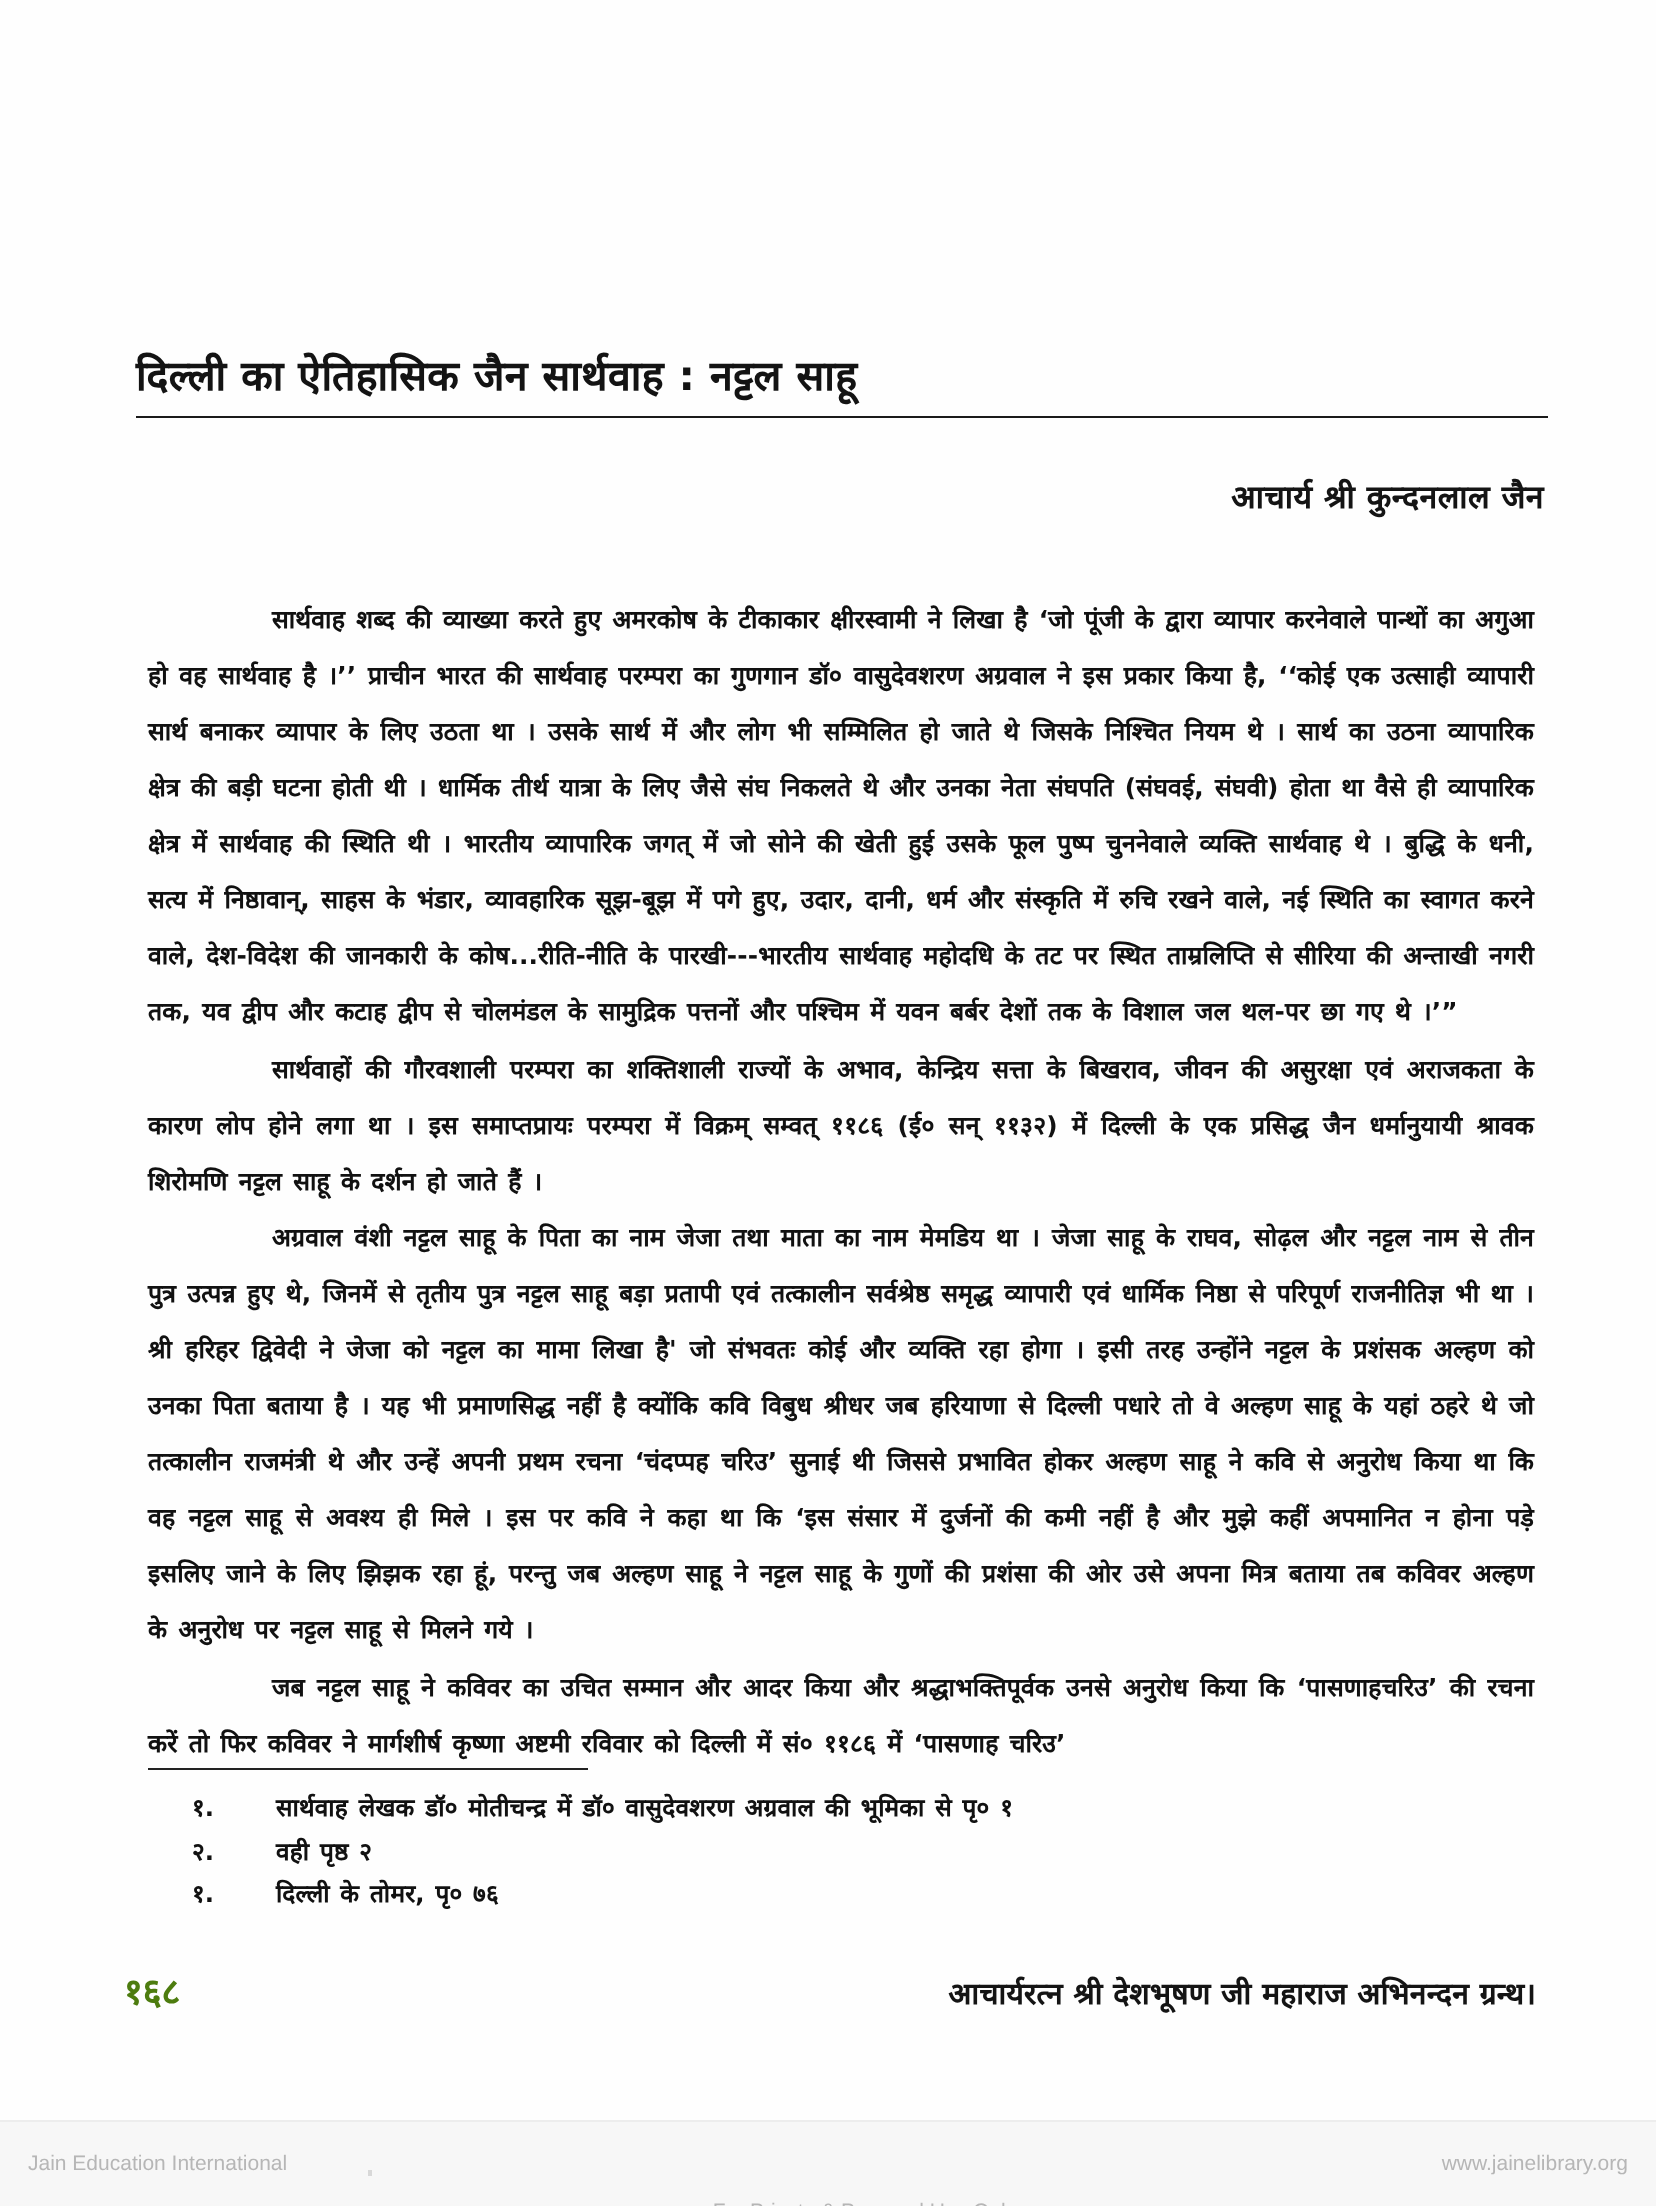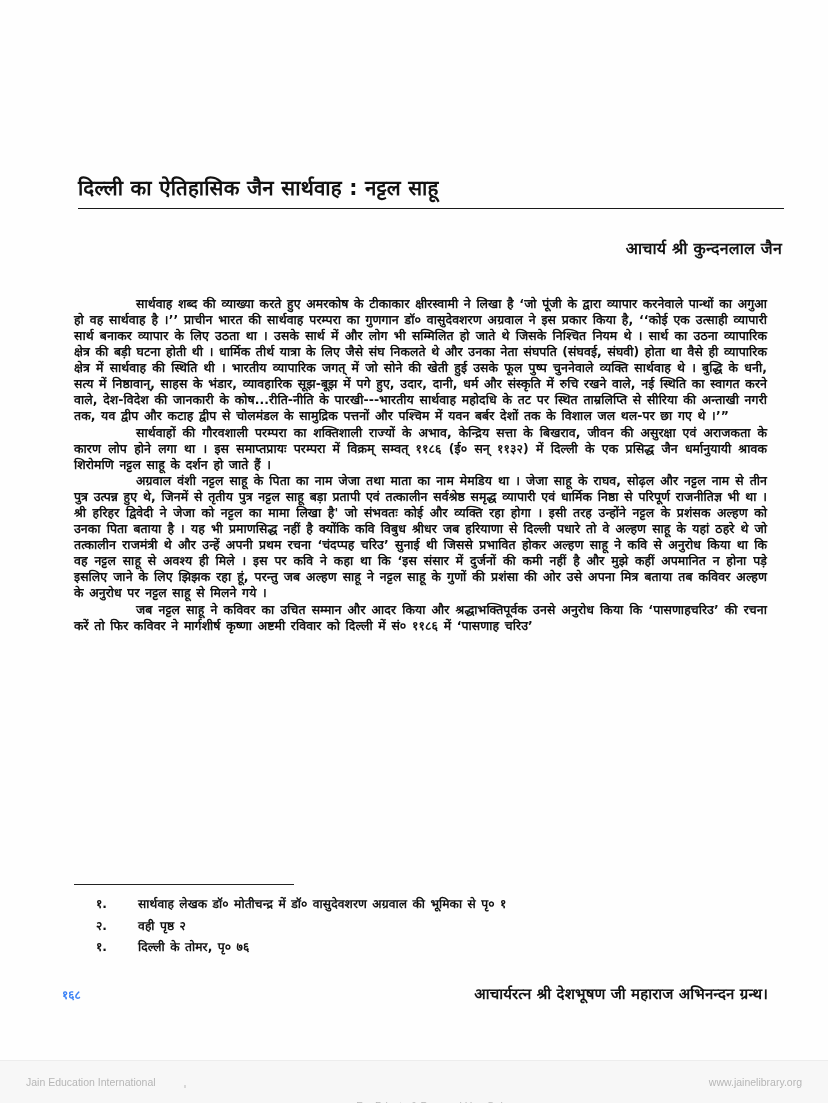--- a/index.html
+++ b/index.html
@@ -25,21 +25,21 @@
     position: absolute;
     left: 0; top: 0;
     width: 828px;
     height: 1060px;
     background: #fefefe;
   }
 
   
   .title-zone {
     position: absolute;
-    left: 78px;
+    left: 68px;
     top: 176px;
     width: 706px;
   }
   .doc-title {
     font-family: "DejaVu Sans", sans-serif;
     font-size: 20.5px;
     font-weight: 700;
     color: #131313;
     letter-spacing: 0.2px;
     line-height: 1.25;
@@ -68,21 +68,21 @@
     width: 693px;
   }
   p.para {
     margin: 0 0 0 0;
     font-family: "DejaVu Sans", sans-serif;
     font-size: 12.4px;
     font-weight: 700;
     color: #111111;
     text-align: justify;
     text-justify: inter-word;
-    line-height: 16px;
+    line-height: 28px;
     letter-spacing: 0.08px;
     text-indent: 62px;
     word-spacing: 1.2px;
   }
   p.para + p.para {
     margin-top: 0.5px;
   }
 
   
   .fn-zone {
@@ -119,44 +119,44 @@
   .folio-zone {
     position: absolute;
     left: 62px;
     top: 983px;
     width: 706px;
     display: flex;
     align-items: baseline;
     justify-content: space-between;
   }
   .folio-num {
-    font-size: 12px;
-    font-weight: 700;
-    color: #3b82f6;
+    font-size: 18px;
+    font-weight: 700;
+    color: #4d7c0f;
   }
   .running-title {
     font-size: 15px;
     font-weight: 700;
     color: #141414;
     letter-spacing: 0.1px;
   }
 
   
   .libbar {
     position: absolute;
     left: 0;
     top: 1060px;
     width: 828px;
     height: 43px;
     background: #f7f7f7;
     border-top: 1px solid #ededed;
     display: flex;
     align-items: center;
     box-sizing: border-box;
-    padding: 0 26px;
+    padding: 0 14px;
   }
   .libbar span {
     font-family: "Liberation Sans", sans-serif;
     font-size: 10.5px;
     color: #b6b6b6;
     white-space: nowrap;
   }
   .lib-left   { flex: 0 0 auto; }
   .lib-center { flex: 1 1 auto; text-align: center; margin-top: 48px; }
   .lib-right  { flex: 0 0 auto; }

